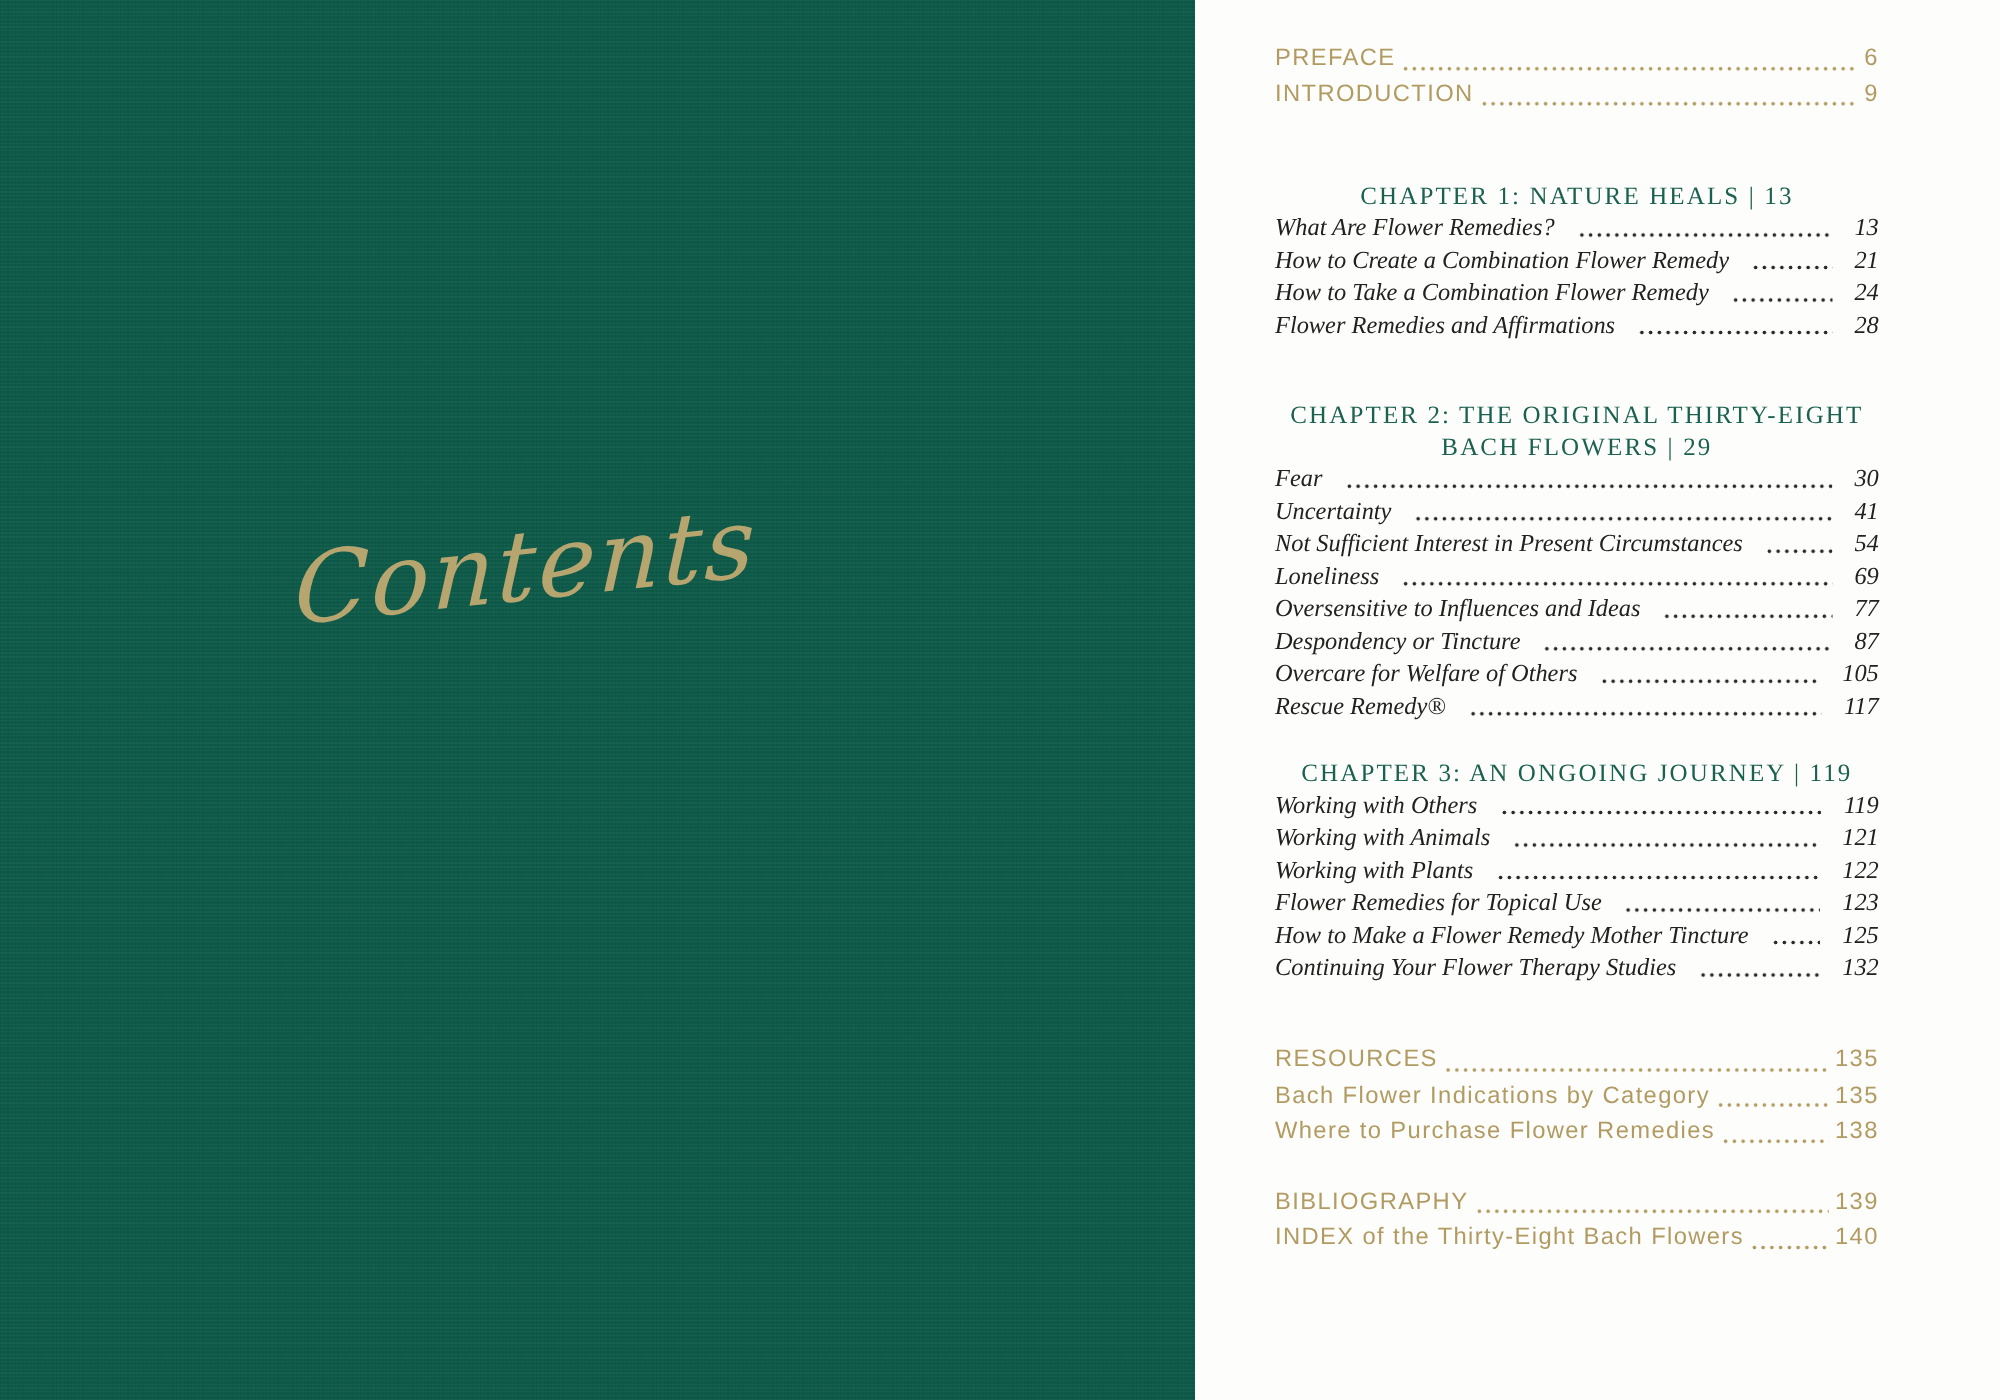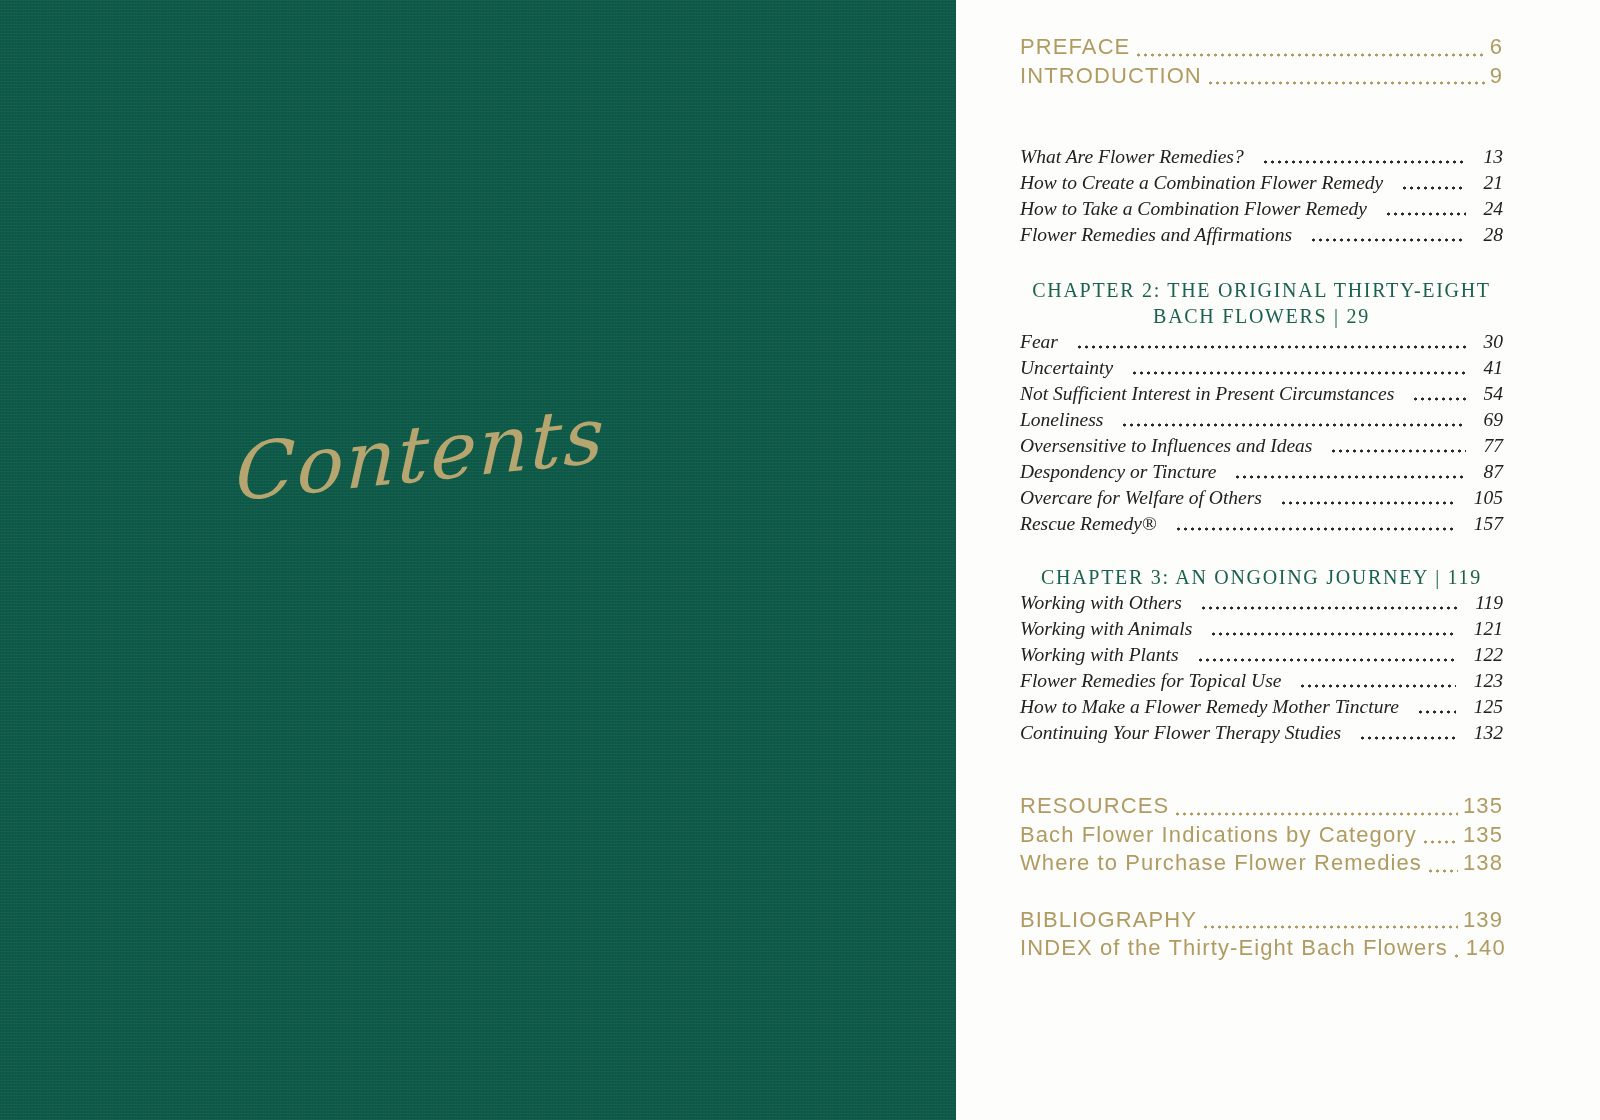--- a/index.html
+++ b/index.html
@@ -72,21 +72,21 @@
     height: 4px;
     background-image: radial-gradient(circle, currentColor 1.35px, transparent 1.7px);
     background-size: 7px 4px;
     background-position: 0 50%;
     background-repeat: repeat-x;
   }
 
   
   .gold-row {
     font-family: "Liberation Sans", sans-serif;
-    font-size: 22px;
+    font-size: 19px;
     line-height: 28.5px;
     color: #b19b62;
     letter-spacing: 1.1px;
     align-items: flex-end;
   }
   .gold-row .leader { color: #b19b62; }
 
   
   .entry-row {
     font-family: "Liberation Serif", serif;
@@ -103,21 +103,21 @@
   .chapter { margin-top: 0; }
   .chapter-heading {
     text-align: center;
     font-family: "Liberation Serif", serif;
     font-size: 20px;
     line-height: 26px;
     letter-spacing: 1.7px;
     color: #1b6150;
   }
   #chapters .chapter:nth-child(1) { margin-top: 54px; }
-  #chapters .chapter:nth-child(2) { margin-top: 29px; }
+  #chapters .chapter:nth-child(2) { margin-top: 45px; }
   #chapters .chapter:nth-child(3) { margin-top: 27px; }
 
   #back-matter .back-group:nth-child(1) { margin-top: 46px; }
   #back-matter .back-group:nth-child(2) { margin-top: 28px; }
 </style>
 </head>
 <body>
 
 <div class="spread">
   <div class="page page-left">
@@ -132,20 +132,23 @@
             <span class="toc-page">6</span>
           </div>
           <div class="toc-row gold-row">
             <span class="toc-label">INTRODUCTION</span>
             <span class="leader"></span>
             <span class="toc-page">9</span>
           </div>
         </section>
       <div id="chapters">
           <section class="chapter">
+            <div class="chapter-heading">
+              <div class="chapter-heading-line">CHAPTER 1: NATURE HEALS  |  13</div>
+            </div>
             <div class="toc-row entry-row">
               <span class="toc-label">What Are Flower Remedies?</span>
               <span class="leader"></span>
               <span class="toc-page">13</span>
             </div>
             <div class="toc-row entry-row">
               <span class="toc-label">How to Create a Combination Flower Remedy</span>
               <span class="leader"></span>
               <span class="toc-page">21</span>
             </div>
@@ -196,21 +199,21 @@
               <span class="toc-page">87</span>
             </div>
             <div class="toc-row entry-row">
               <span class="toc-label">Overcare for Welfare of Others</span>
               <span class="leader"></span>
               <span class="toc-page">105</span>
             </div>
             <div class="toc-row entry-row">
               <span class="toc-label">Rescue Remedy®</span>
               <span class="leader"></span>
-              <span class="toc-page">157</span>
+              <span class="toc-page">117</span>
             </div>
           </section>
           <section class="chapter">
             <div class="chapter-heading">
               <div class="chapter-heading-line">CHAPTER 3: AN ONGOING JOURNEY  |  119</div>
             </div>
             <div class="toc-row entry-row">
               <span class="toc-label">Working with Others</span>
               <span class="leader"></span>
               <span class="toc-page">119</span>

